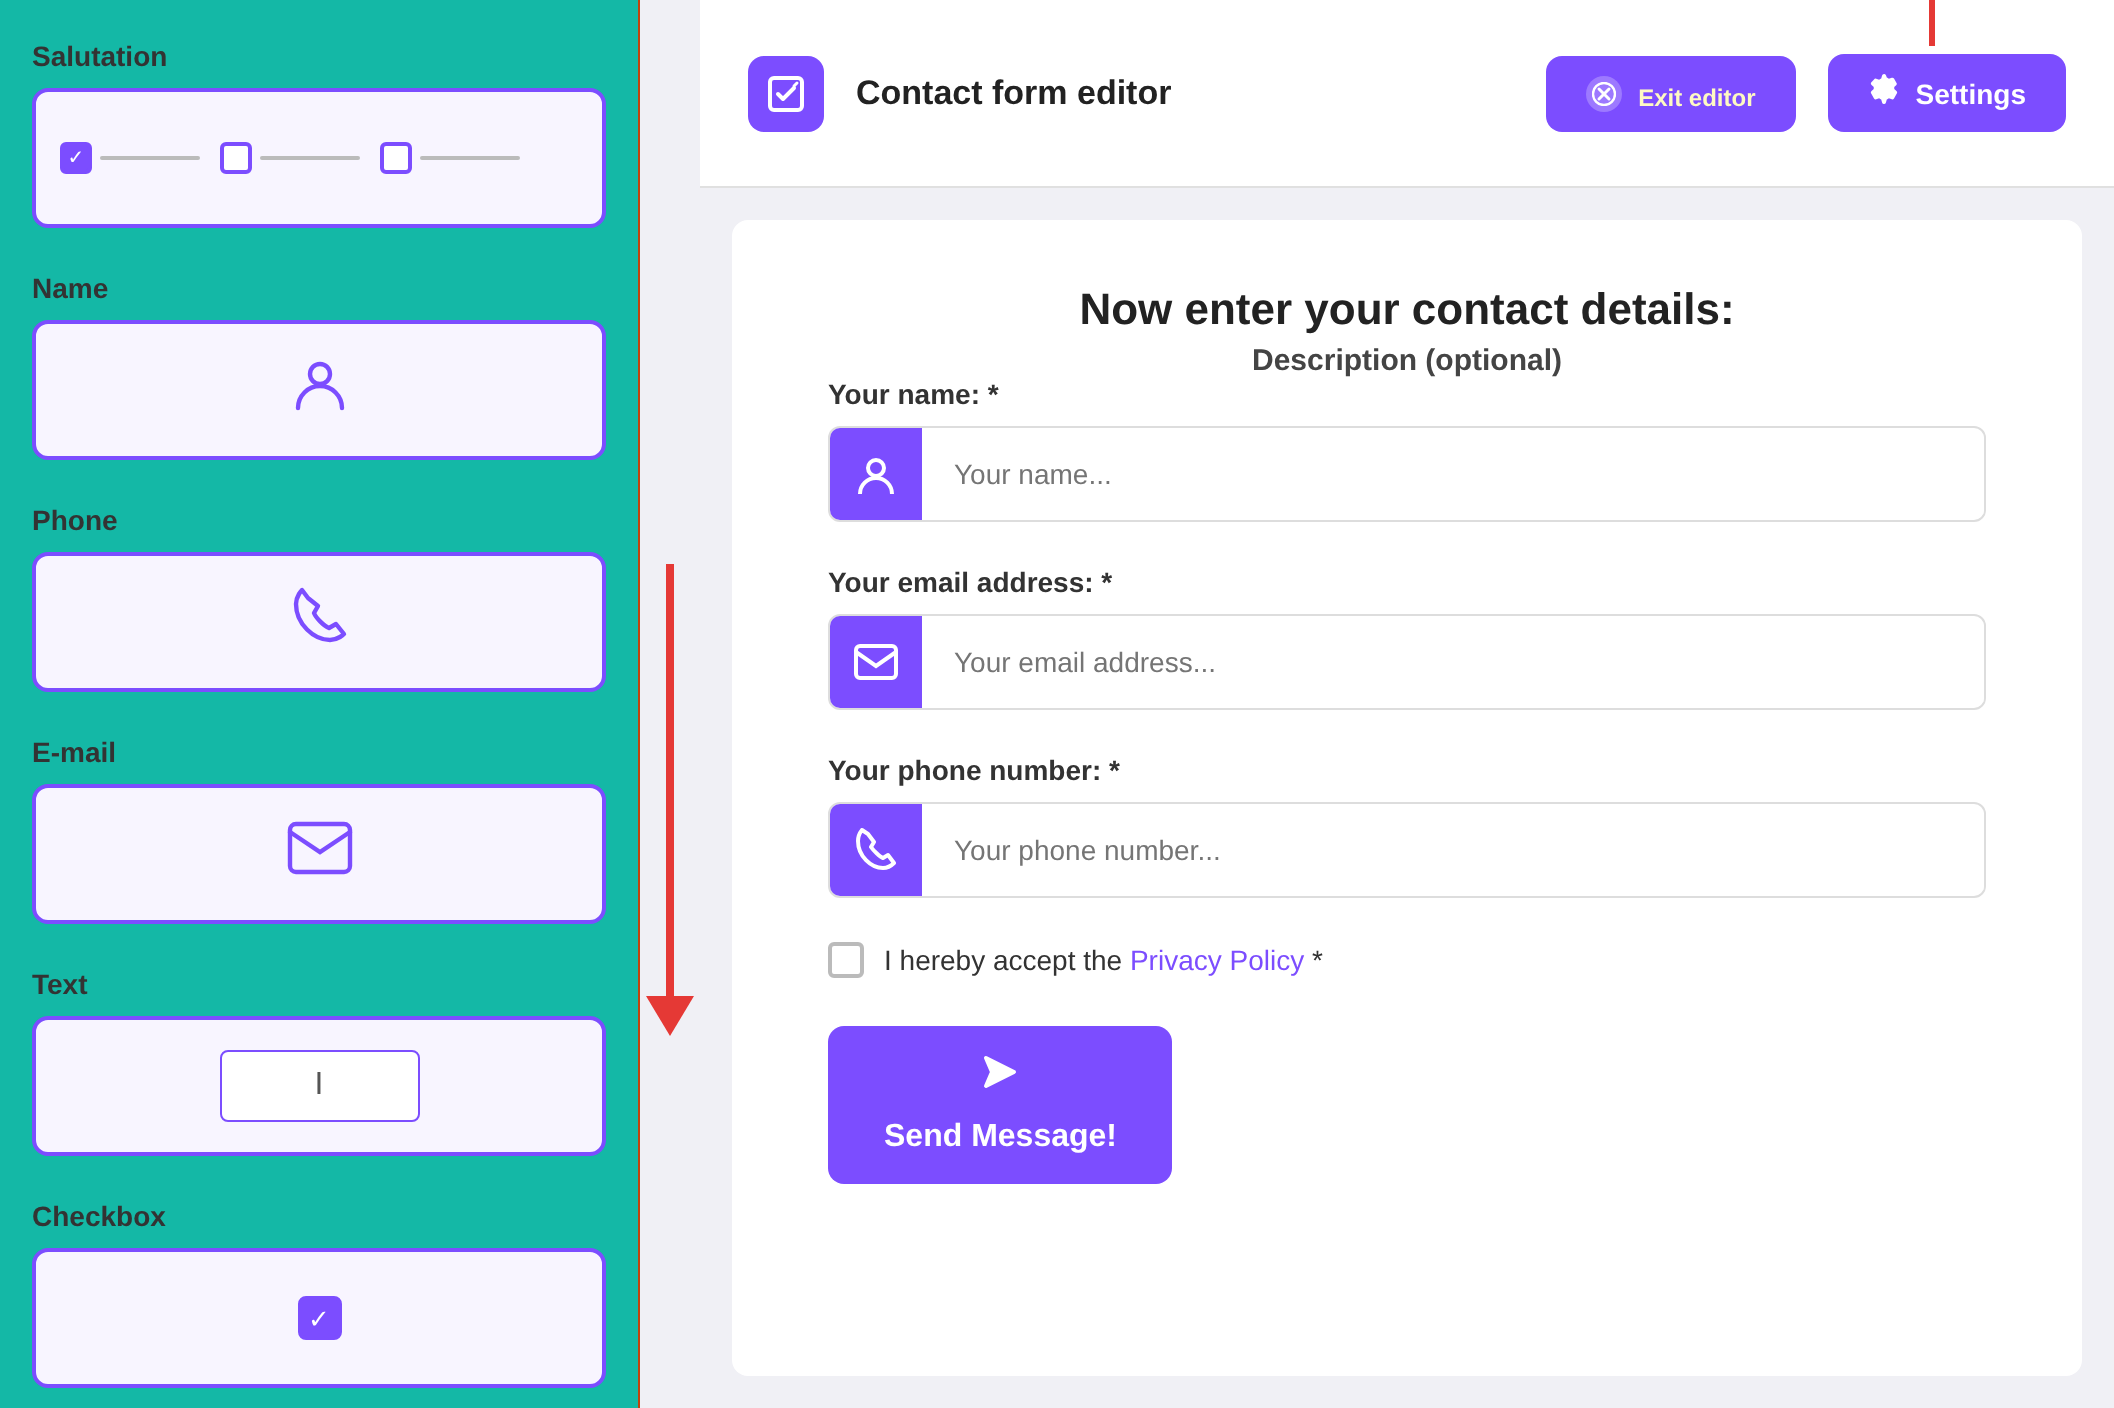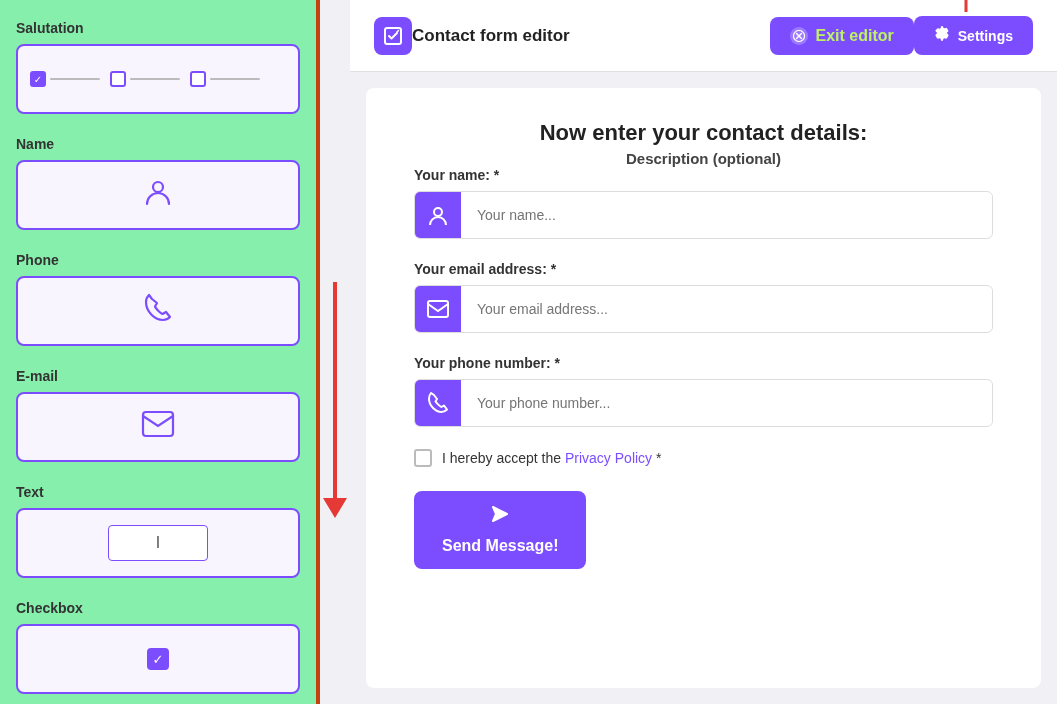--- a/index.html
+++ b/index.html
@@ -8,25 +8,25 @@
       background: #f0f0f5;
       display: flex;
       width: 1057px;
       height: 704px;
       overflow: hidden;
     }
 
     
     .sidebar {
       width: 320px;
-      background: #86efac;
+      background: #14b8a6;
       padding: 20px 16px;
       overflow-y: auto;
       flex-shrink: 0;
-      border-right: 4px solid #c2410c;
+      border-right: 1px solid #c2410c;
     }
 
     .sidebar-section {
       margin-bottom: 22px;
     }
 
     .sidebar-section-label {
       font-size: 14px;
       font-weight: 600;
       color: #333;
@@ -171,22 +171,23 @@
       display: flex;
       flex-direction: column;
       background: #f0f0f5;
     }
 
     
     .top-bar {
       background: #fff;
       display: flex;
       align-items: center;
-      padding: 16px 24px;
+      padding: 27px 24px;
       border-bottom: 1px solid #e0e0e0;
+      gap: 16px;
       position: relative;
     }
 
     .top-bar-icon {
       width: 38px;
       height: 38px;
       background: #7c4dff;
       border-radius: 8px;
       display: flex;
       align-items: center;
@@ -197,29 +198,29 @@
 
     .top-bar-title {
       font-size: 17px;
       font-weight: 700;
       color: #222;
       flex: 1;
     }
 
     .btn-exit {
       background: #7c4dff;
-      color: #bef264;
+      color: #fef9c3;
       border: none;
       border-radius: 8px;
       padding: 10px 20px;
-      font-size: 16px;
+      font-size: 12px;
       font-weight: 600;
       cursor: pointer;
       display: flex;
-      align-items: center;
+      align-items: flex-end;
       gap: 8px;
     }
 
     .btn-exit-icon {
       width: 18px;
       height: 18px;
       background: rgba(255,255,255,0.25);
       border-radius: 50%;
       display: flex;
       align-items: center;

